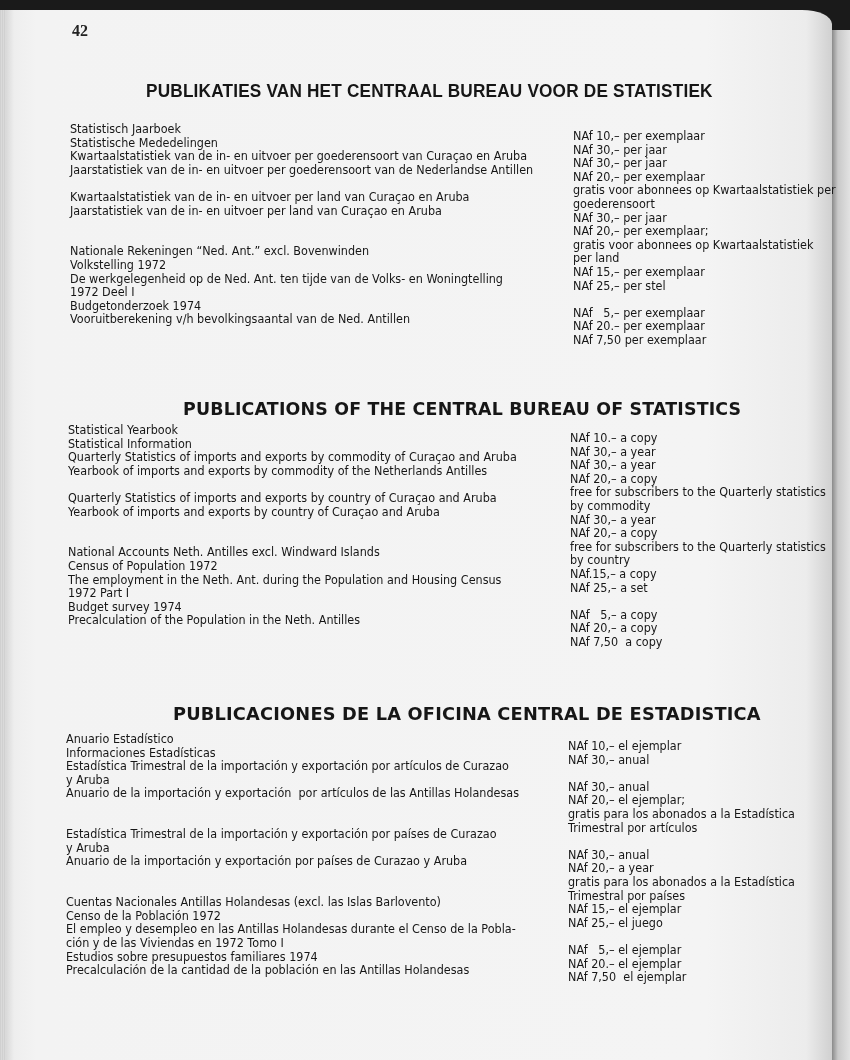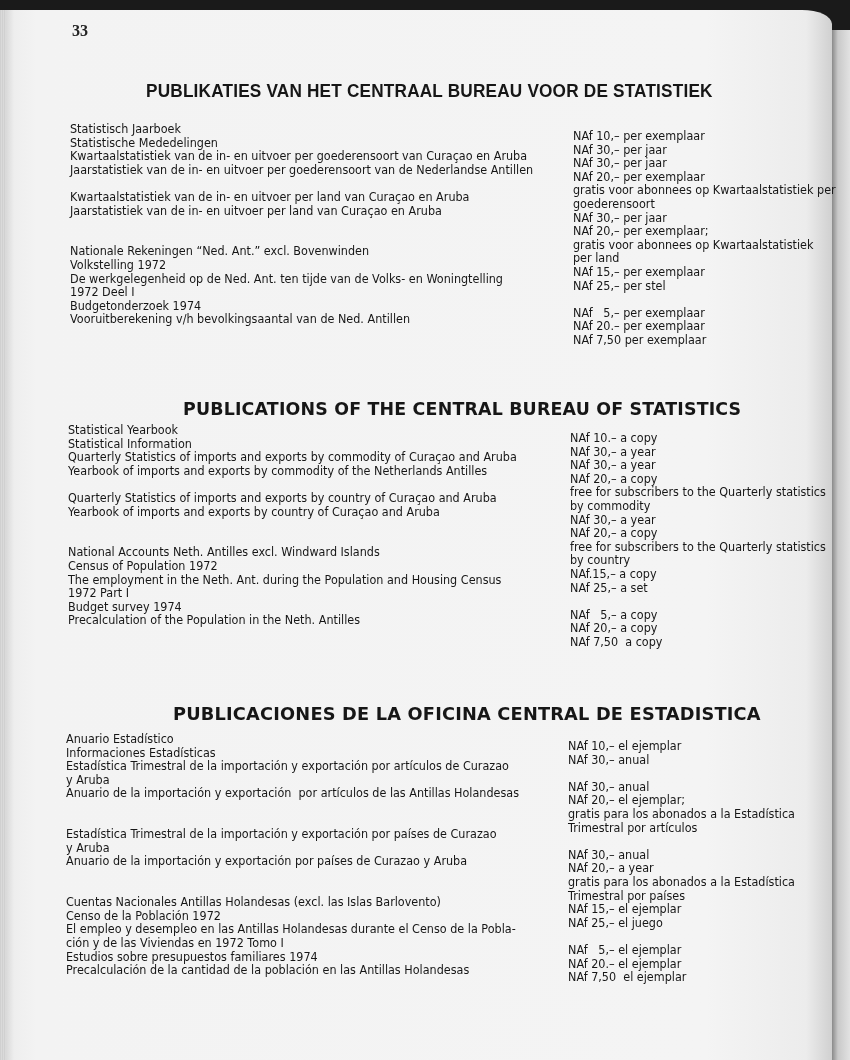--- a/index.html
+++ b/index.html
@@ -45,21 +45,21 @@
     .prices { transform: scaleX(0.92); transform-origin: left; }
   </style>
 </head>
 <body>
 
 <div class="left-edge"></div>
 <div class="right-strip"></div>
 
 <div class="page"></div>
 
-<div class="page-number">33</div>
+<div class="page-number">42</div>
 
 <div class="section-title t1">PUBLIKATIES VAN HET CENTRAAL BUREAU VOOR DE STATISTIEK</div>
 <div class="col titles" id="s0t" style="left:70px; top:123px;">
     <span class="ln" style="white-space: pre;">Statistisch Jaarboek</span>
     <span class="ln" style="white-space: pre;">Statistische Mededelingen</span>
     <span class="ln" style="white-space: pre;">Kwartaalstatistiek van de in- en uitvoer per goederensoort van Curaçao en Aruba</span>
     <span class="ln" style="white-space: pre;">Jaarstatistiek van de in- en uitvoer per goederensoort van de Nederlandse Antillen</span>
     <span class="gap" style="white-space: pre;"></span>
     <span class="ln" style="white-space: pre;">Kwartaalstatistiek van de in- en uitvoer per land van Curaçao en Aruba</span>
     <span class="ln" style="white-space: pre;">Jaarstatistiek van de in- en uitvoer per land van Curaçao en Aruba</span>

